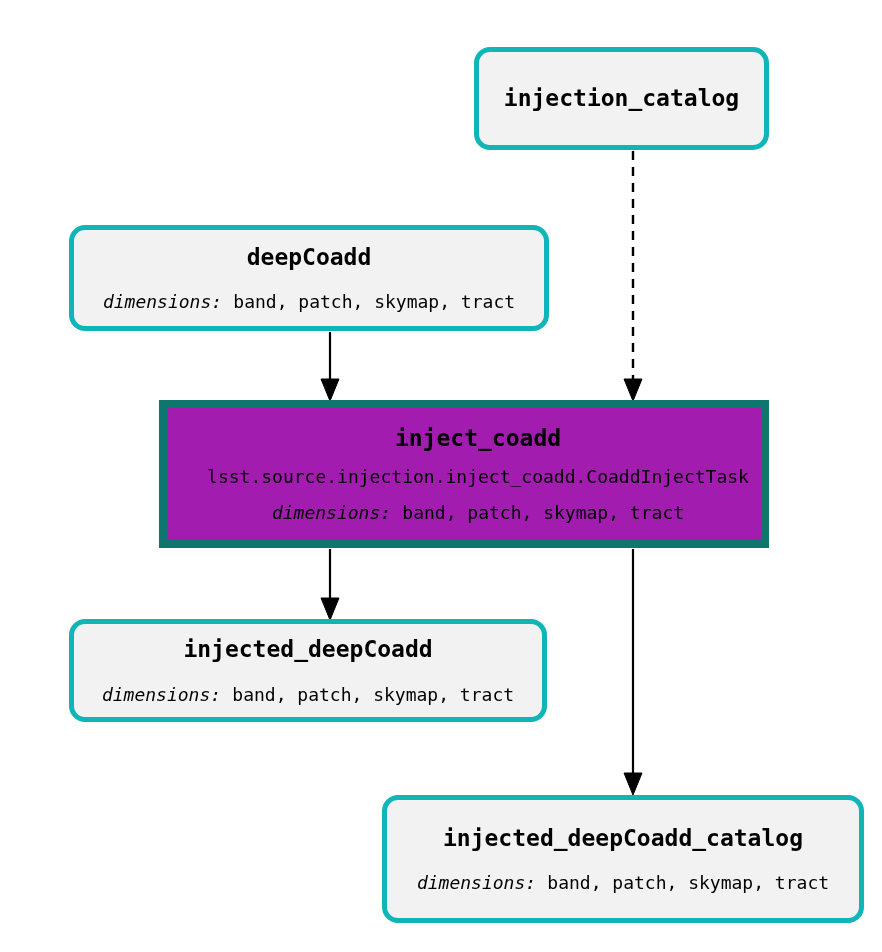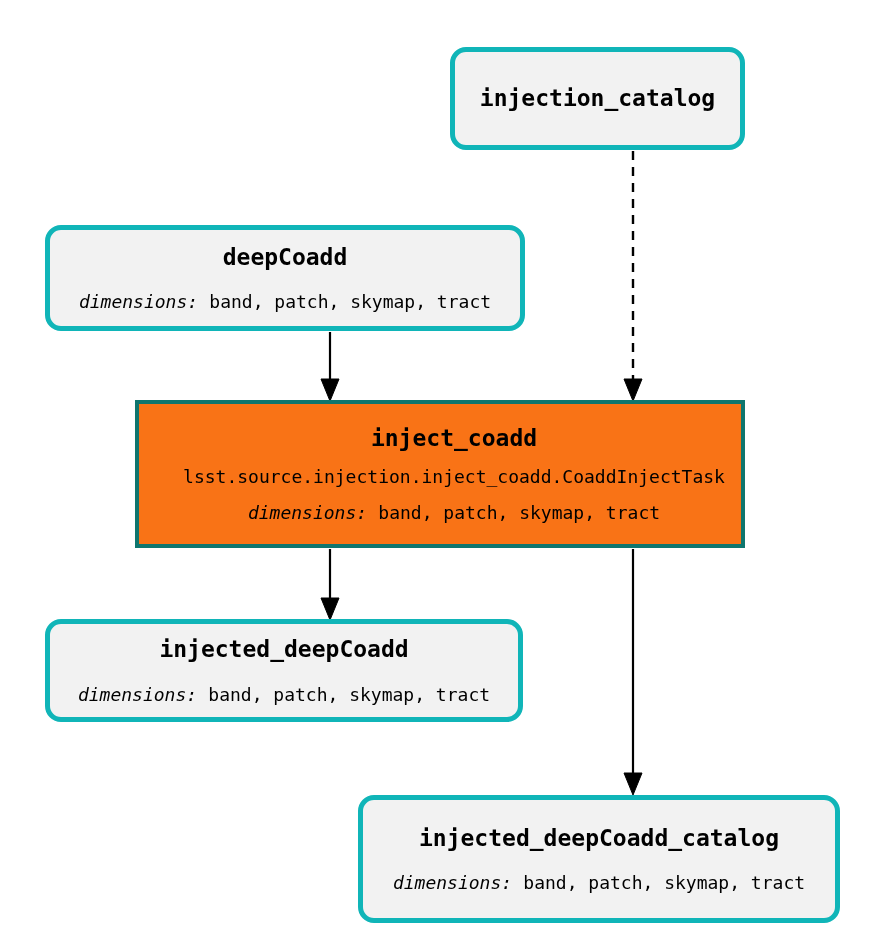--- a/index.html
+++ b/index.html
@@ -24,30 +24,31 @@
     height: 952px;
   }
   .node {
     position: absolute;
     box-sizing: border-box;
     display: flex;
     flex-direction: column;
     align-items: center;
     justify-content: center;
     text-align: center;
+    margin-left: 24px;
   }
   .node.dataset {
     background: #f2f2f2;
     border: 5px solid #10b5b8;
     border-radius: 16px;
     gap: 22px;
   }
   .node.task {
-    background: #f97316;
-    border: 4px solid #0f766e;
+    background: #a21caf;
+    border: 8px solid #0f766e;
     border-radius: 0;
     gap: 16px;
     padding-left: 28px;
   }
   .node .title {
     font-weight: bold;
     font-size: 23px;
     line-height: 1.15;
     white-space: nowrap;
   }

